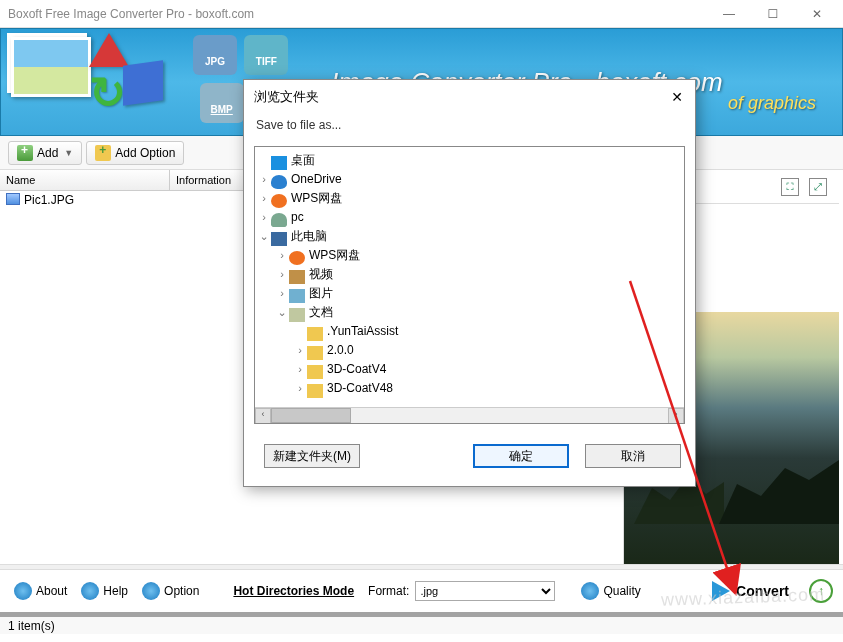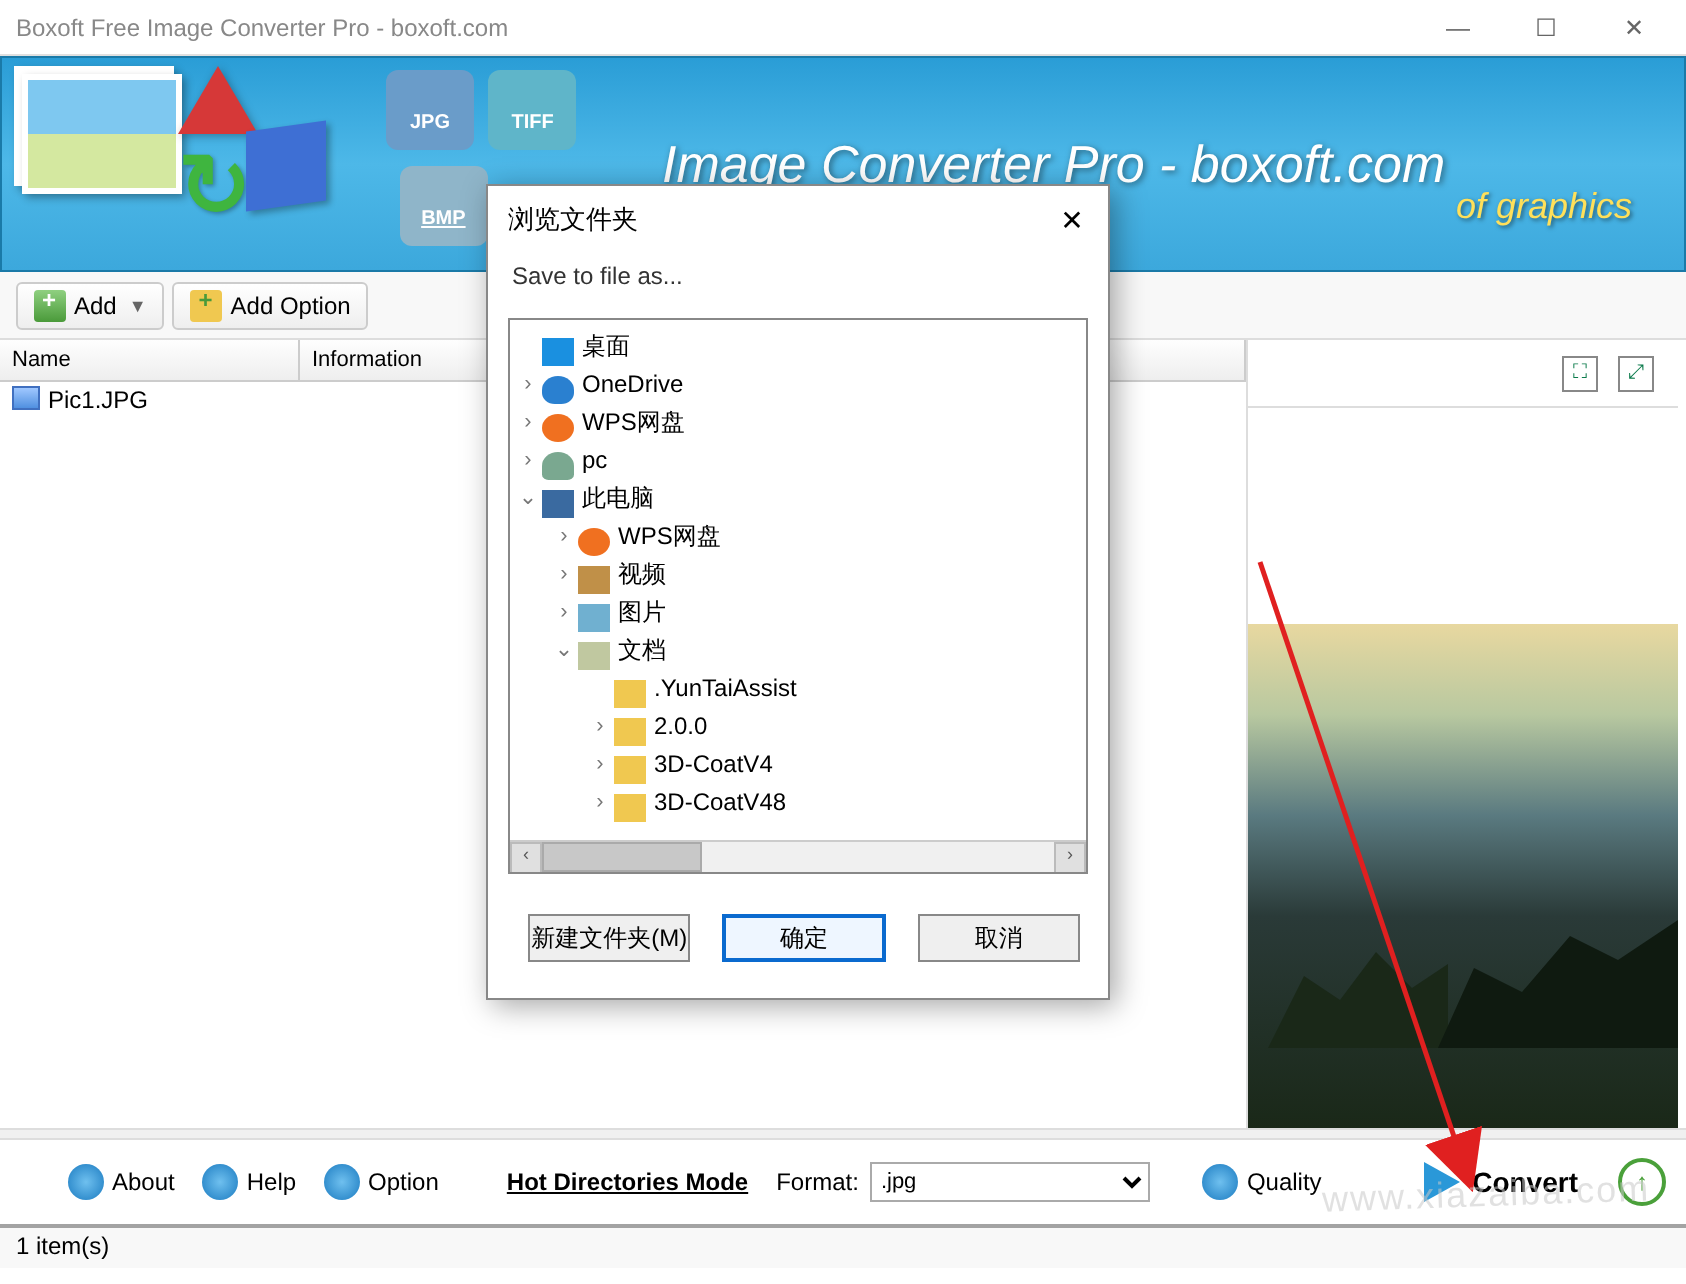--- a/index.html
+++ b/index.html
@@ -35,53 +35,53 @@
 .ico-add::after{content:"+";position:absolute;color:#fff;font-weight:bold;left:4px;top:-2px;font-size:12px;}
 .ico-folder{background:#f0c850;border-radius:2px;position:relative;}
 .ico-folder::after{content:"+";position:absolute;color:#4a9a3a;font-weight:bold;left:4px;top:-2px;font-size:12px;}
 .drop-arrow{color:#666;font-size:9px;margin-left:2px;}
 
 
 .main { display:flex; height: 394px; }
 .left-panel { width: 624px; border-right:1px solid #ddd; display:flex; flex-direction:column; }
 .list-header { display:flex; background:linear-gradient(#fefefe,#eee); border-bottom:1px solid #ccc; }
 .col { padding:4px 6px; border-right:1px solid #ccc; font-size:11px; }
-.col-name { width:150px; }
+.col-name { width:170px; }
 .col-info { flex:1; }
 .list-body { flex:1; background:#fff; }
 .list-row { display:flex; padding:2px 6px; font-size:11px; }
 .file-icon { width:14px; height:12px; background:linear-gradient(#a0c8ff,#5090e0); margin-right:4px; border:1px solid #4070c0;}
 
 .right-panel { width: 215px; display:flex; flex-direction:column; }
 .right-tools { height: 34px; border-bottom:1px solid #ddd; display:flex; align-items:center; justify-content:flex-end; padding:0 12px; gap:10px; }
 .rtool { width:18px; height:18px; border:1px solid #888; display:flex; align-items:center; justify-content:center; font-size:10px; color:#0a7a4a; cursor:default;}
 .preview { flex:1; background:#fff; display:flex; align-items:flex-end; justify-content:center; overflow:hidden;}
 .preview-img { width:100%; height:70%; background:linear-gradient(180deg,#e8d8a0 0%, #b8c8a0 18%, #5a7a80 38%, #2a3a38 58%, #1a2818 100%); position:relative;}
 .preview-img::before{content:"";position:absolute;left:10px;bottom:40px;width:90px;height:60px;background:#1a2818;clip-path:polygon(0 100%,20% 40%,40% 60%,60% 20%,80% 50%,100% 30%,100% 100%);}
 .preview-img::after{content:"";position:absolute;right:0;bottom:40px;width:120px;height:80px;background:#0f1a10;clip-path:polygon(0 100%,15% 50%,35% 65%,55% 30%,75% 45%,100% 20%,100% 100%);}
 
 
 .bottom-sep{height:6px;background:#f0f0f0;border-top:1px solid #ddd;border-bottom:1px solid #ddd;}
-.bottom-bar { height: 42px; display:flex; align-items:center; padding:16px 10px; gap:6px;margin-left:20px; }
+.bottom-bar { height: 42px; display:flex; align-items:center; padding:16px 10px; gap:6px; }
 .bbtn { display:flex; align-items:center; gap:4px; padding:3px 4px; cursor:default; }
 .bicon { width:18px; height:18px; border-radius:50%; background:radial-gradient(#6fc0ef,#1a7ac0); position:relative;}
 .bottom-spacer{width:18px;}
 .bold-u{font-weight:bold;text-decoration:underline;}
 .fmt-label{margin-left:8px;}
 select.fmt{width:140px;height:20px;border:1px solid #aaa;background:#fff;font-size:11px;}
 .convert-btn{display:flex;align-items:center;gap:6px;margin-left:auto;padding:4px 8px;cursor:default;}
 .convert-arrow{width:0;height:0;border-top:10px solid transparent;border-bottom:10px solid transparent;border-left:18px solid #2a98d8;}
 .convert-text{font-weight:bold;font-size:14px;}
 .up-btn{width:24px;height:24px;border-radius:50%;border:2px solid #4aa03a;color:#4aa03a;display:flex;align-items:center;justify-content:center;font-weight:bold;margin-left:6px;}
 
 
-.status { height: 22px; border-top:2px solid #a3a3a3; padding:2px 8px; font-size:11px; background:#f8f8f8;}
-
-
-.dialog { position:absolute; left:243px; top:92px; width:312px; background:#fff; border:1px solid #888; box-shadow:3px 3px 14px rgba(0,0,0,.35); }
+.status { height: 22px; border-top:5px solid #a3a3a3; padding:2px 8px; font-size:11px; background:#f8f8f8;}
+
+
+.dialog { position:absolute; left:243px; top:79px; width:453px; background:#fff; border:1px solid #888; box-shadow:3px 3px 14px rgba(0,0,0,.35); }
 .dlg-title { display:flex; align-items:center; padding:8px 10px; }
 .dlg-title-text { flex:1; font-size:13px; }
 .dlg-close { width:16px; height:16px; font-size:14px; text-align:center; cursor:default;}
 .dlg-sub { padding:4px 12px 10px; font-size:12px; color:#333; }
 .dlg-tree-wrap { margin:4px 10px; border:1px solid #888; height:278px; overflow:hidden; position:relative;}
 .tree { padding:4px 2px; font-size:12px; line-height:19px; }
 .tree-row { display:flex; align-items:flex-end; white-space:nowrap; }
 .tw { display:inline-block; width:14px; text-align:center; color:#777; font-size:11px;}
 .ticon { width:16px; height:14px; margin-right:4px; display:inline-block; }
 .i-desktop{background:#1a90e0;}

